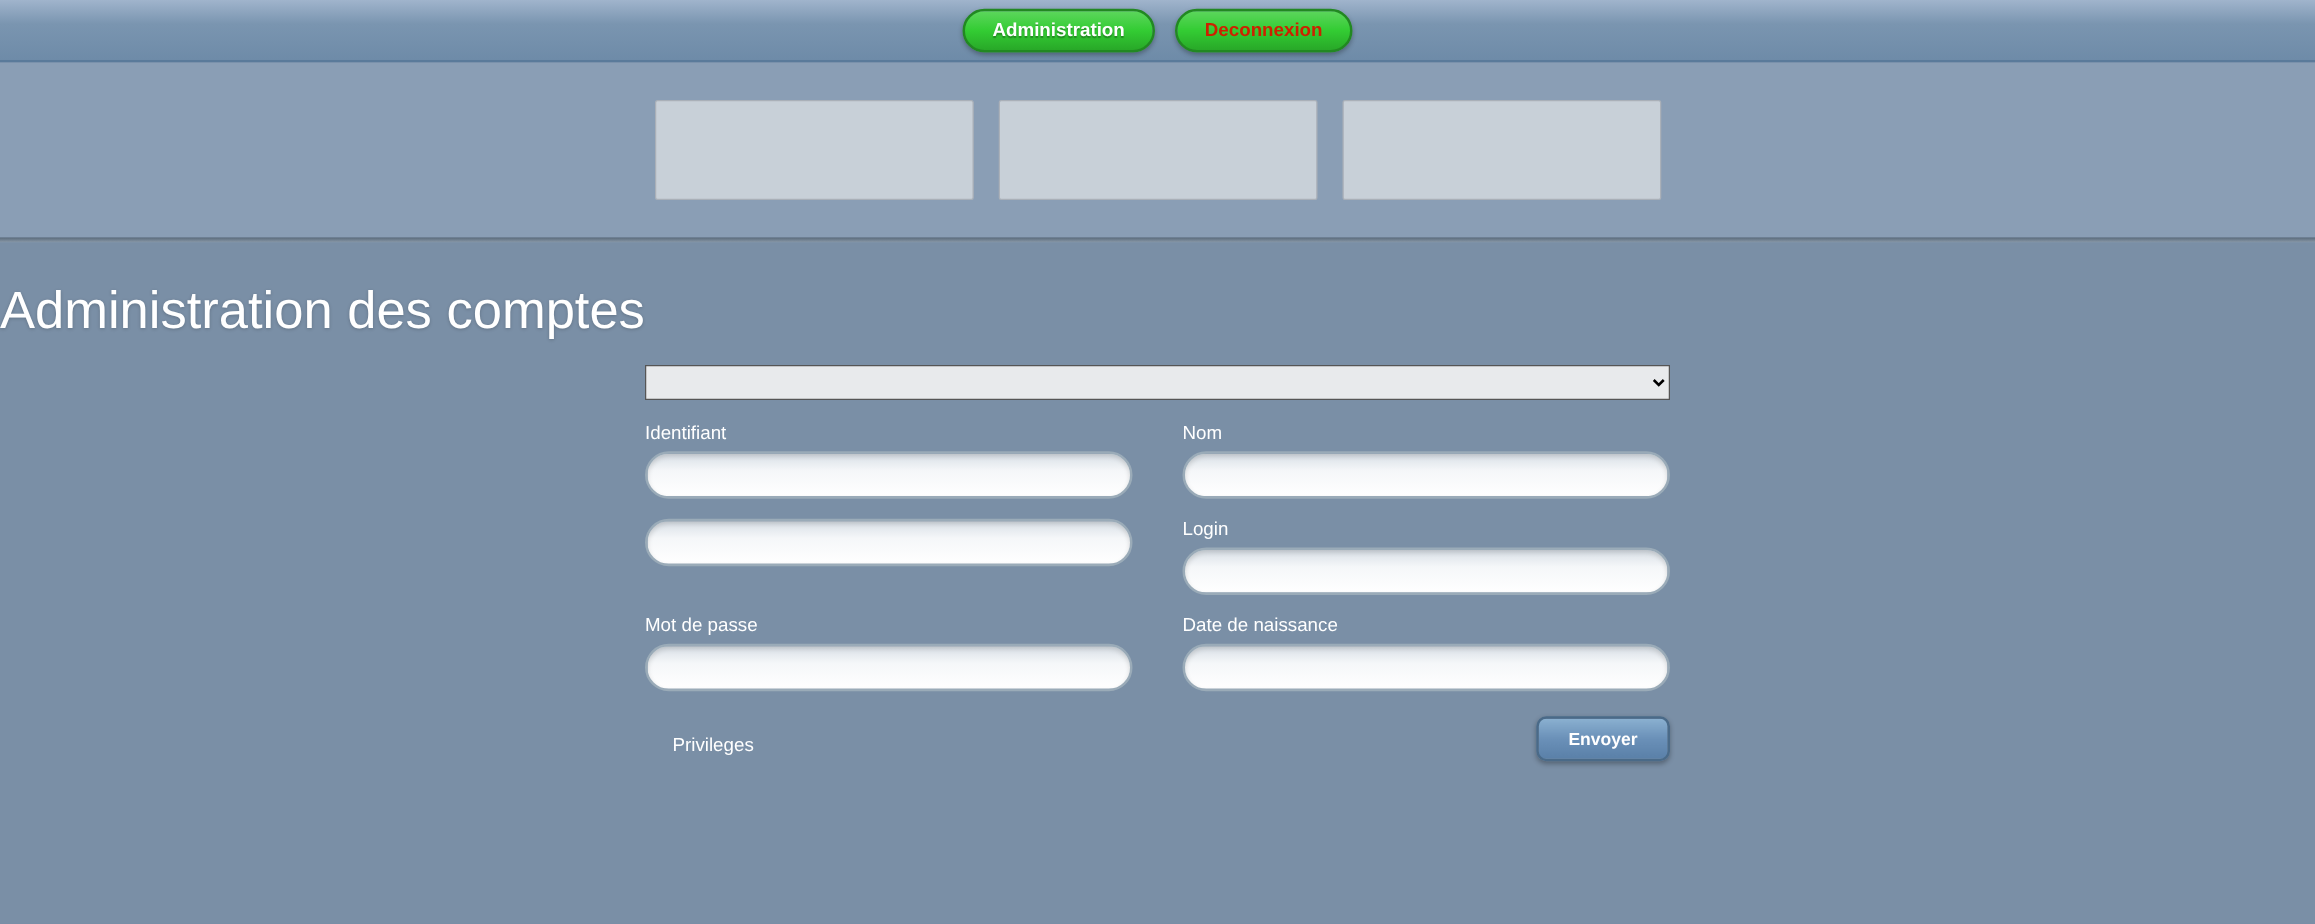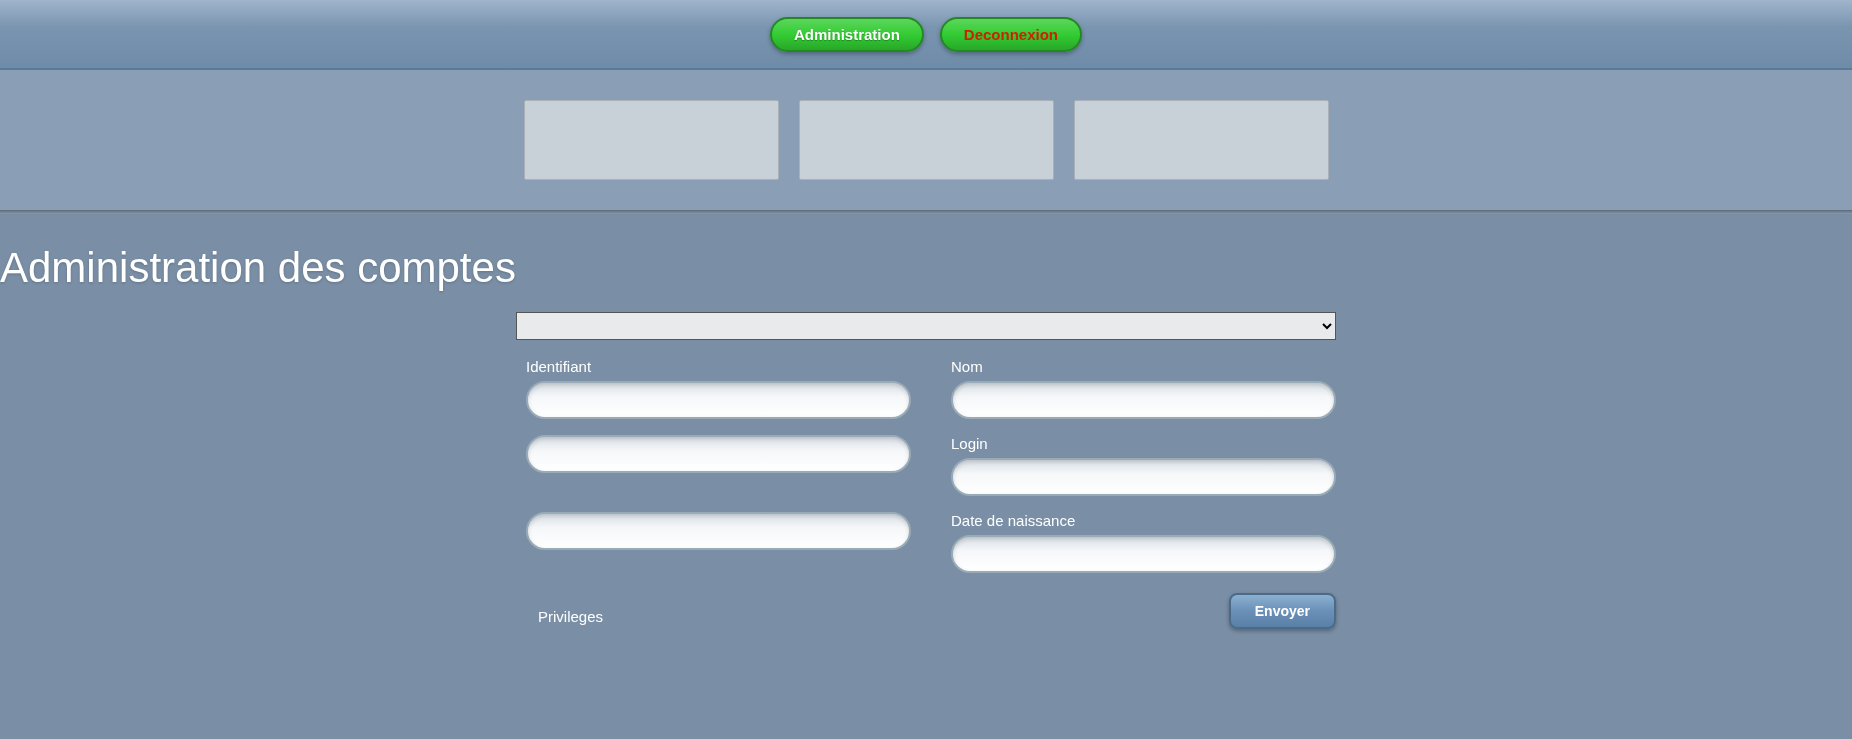--- a/index.html
+++ b/index.html
@@ -8,21 +8,21 @@
       font-family: Arial, sans-serif;
       background: #7a8fa6;
       width: 1852px;
       min-height: 739px;
       overflow-x: hidden;
     }
 
     
     .header {
       background: linear-gradient(180deg, #a0b4cc 0%, #7a95b0 40%, #6e8ba8 100%);
-      height: 70px;
+      height: 50px;
       display: flex;
       align-items: center;
       justify-content: center;
       gap: 16px;
       border-bottom: 2px solid #5a7a9a;
     }
 
     .btn-administration {
       background: linear-gradient(180deg, #5cd65c 0%, #33cc33 50%, #28a828 100%);
       border: 2px solid #228822;
@@ -106,21 +106,20 @@
       padding: 2px 4px;
       cursor: pointer;
       appearance: auto;
     }
 
     
     .form-grid {
       display: grid;
       grid-template-columns: 1fr 1fr;
       gap: 0 40px;
-      margin-left: 10px;
     }
 
     .form-group {
       margin-bottom: 16px;
     }
 
     .form-label {
       display: block;
       color: white;
       font-size: 15px;
@@ -215,20 +214,21 @@
       <div class="form-group">
         <input type="text" class="form-input" style="">
       </div>
 
       <div class="form-group">
         <label class="form-label">Login</label>
         <input type="text" class="form-input" style="">
       </div>
 
       <div class="form-group">
+        <label class="form-label">Mot de passe</label>
         <input type="password" class="form-input" style="">
       </div>
 
       <div class="form-group">
         <label class="form-label">Date de naissance</label>
         <input type="text" class="form-input" style="">
       </div>
 
     </div>
 

